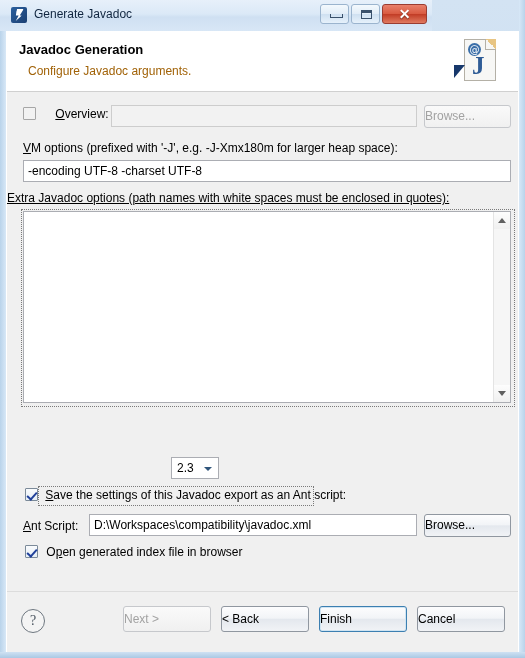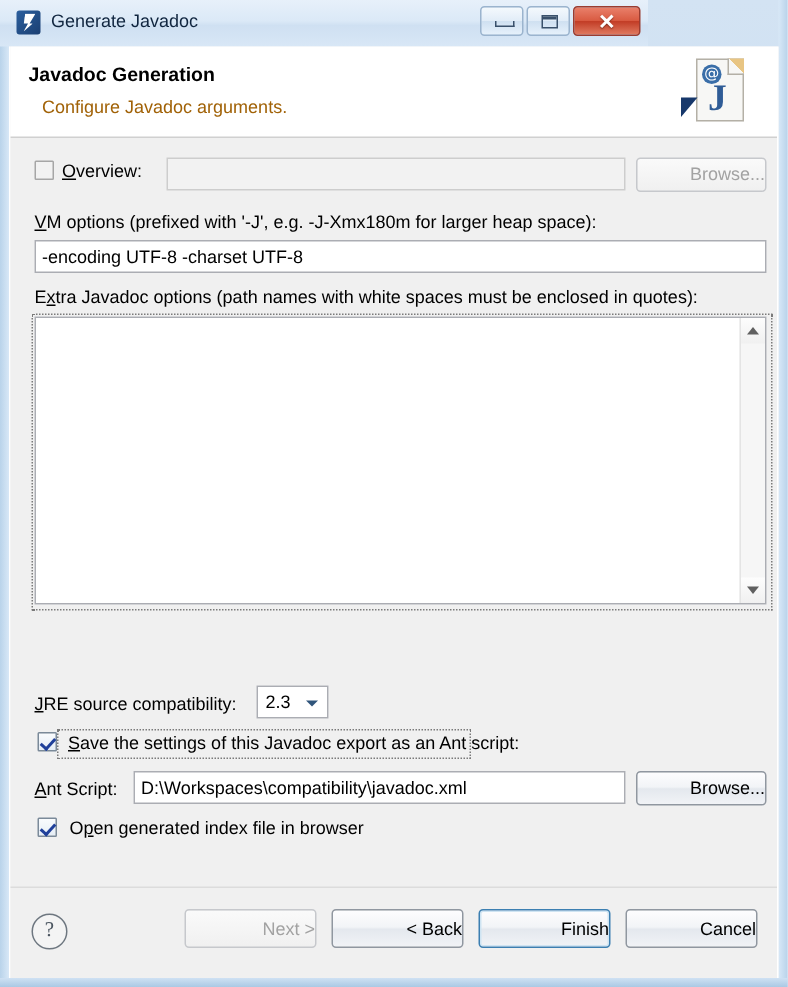--- a/index.html
+++ b/index.html
@@ -268,21 +268,21 @@
   }
 
   
   .btn {
     box-sizing: border-box;
     border: 1px solid #9097a0;
     border-radius: 3px;
     background: linear-gradient(to bottom, #fdfdfe 0%, #f2f4f7 46%, #e4e8ee 52%, #f1f3f6 100%);
     font-size: 12px;
     color: #000000;
-    text-align: right;
+    text-align: left;
     line-height: 21px;
     height: 23px;
     white-space: nowrap;
   }
   .btn.disabled {
     color: #a2a2a2;
     border-color: #c6c8cc;
     background: linear-gradient(to bottom, #fafafa, #f0f0f0);
   }
   .btn.default {
@@ -438,44 +438,43 @@
           <div class="doc-j">J</div>
         </div>
         <div class="cursor-arrow"></div>
       </div>
     </div>
 
     <div class="content">
 
       <div class="row" style="left:16px; top:15px;">
         <span class="cb dim"></span>
-        <span class="lbl" style="margin-left:2px;"><span class="u">O</span>verview:</span>
+        <span class="lbl" style="margin-left:16px;"><span class="u">O</span>verview:</span>
       </div>
       <div class="input disabled" style="position:absolute; left:104px; top:13px; width:306px;" title=""></div>
       <div class="btn disabled" style="position:absolute; left:417px; top:13px; width:87px;">Browse...</div>
 
       <div class="lbl" style="position:absolute; left:16px; top:49px;"><span class="u">V</span>M options (prefixed with '-J', e.g. -J-Xmx180m for larger heap space):</div>
       <div class="input" style="position:absolute; left:16px; top:68px; width:488px;">-encoding UTF-8 -charset UTF-8</div>
 
-      <div class="lbl" style="position:absolute; left:16px; top:99px;">E<span class="u">x</span>tra Javadoc options (path names with white spaces must be enclosed in quotes):</div>
+      <div class="lbl" style="position:absolute; left:0; top:99px;text-decoration:underline;">E<span class="u">x</span>tra Javadoc options (path names with white spaces must be enclosed in quotes):</div>
 
       <div class="textarea-wrap" style="left:16px; top:119px; width:488px; height:192px;">
         <div class="ta-field"></div>
         <div class="scrollbar">
           <div class="sb-arrow up">
             <span class="sb-tri up"></span>
           </div>
           <div class="sb-arrow down">
             <span class="sb-tri down"></span>
           </div>
         </div>
       </div>
       <div class="focusrect" style="left:14px; top:117px; width:492px; height:196px;"></div>
 
-      <div class="lbl" style="position:absolute; left:16px; top:370px;"><span class="u">J</span>RE source compatibility:</div>
       <div class="combo" style="position:absolute; left:164px; top:365px; width:48px;">
         <span class="combo-val">2.3</span>
         <span class="combo-arrow"></span>
       </div>
 
       <div class="row" style="left:18px; top:396px;">
         <span class="cb checked"></span>
         <span class="lbl" style="margin-left:4px;"><span class="u">S</span>ave the settings of this Javadoc export as an Ant script:</span>
       </div>
       <div class="focusrect" style="left:31px; top:394px; width:274px; height:18px;"></div>

